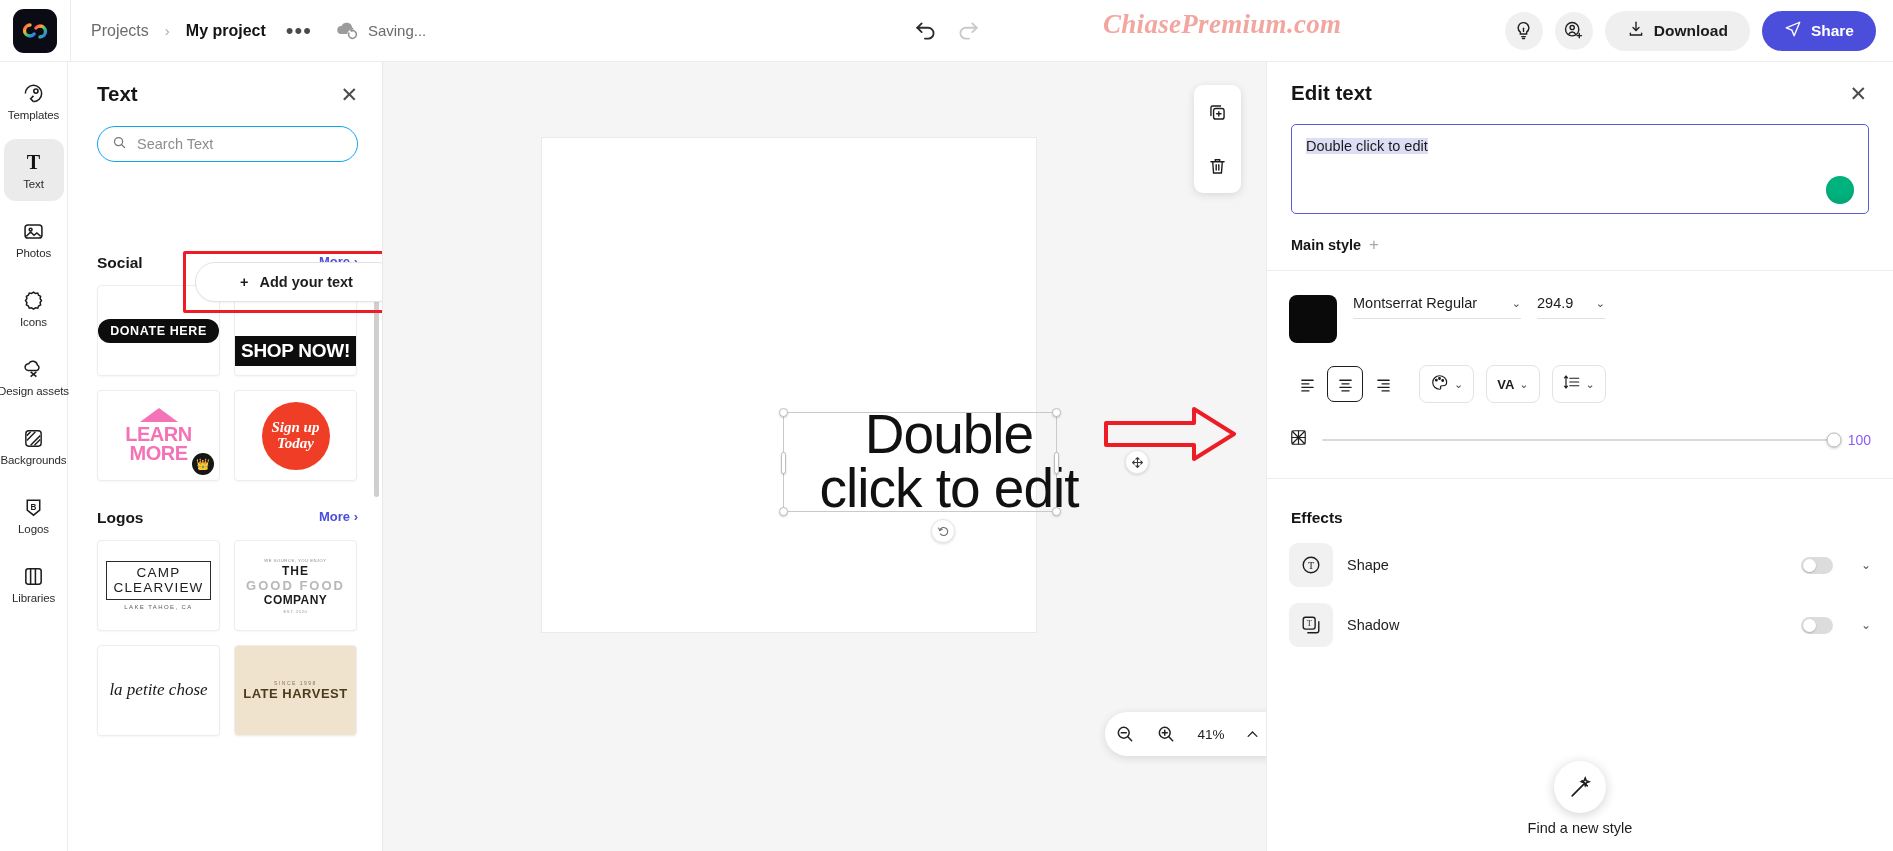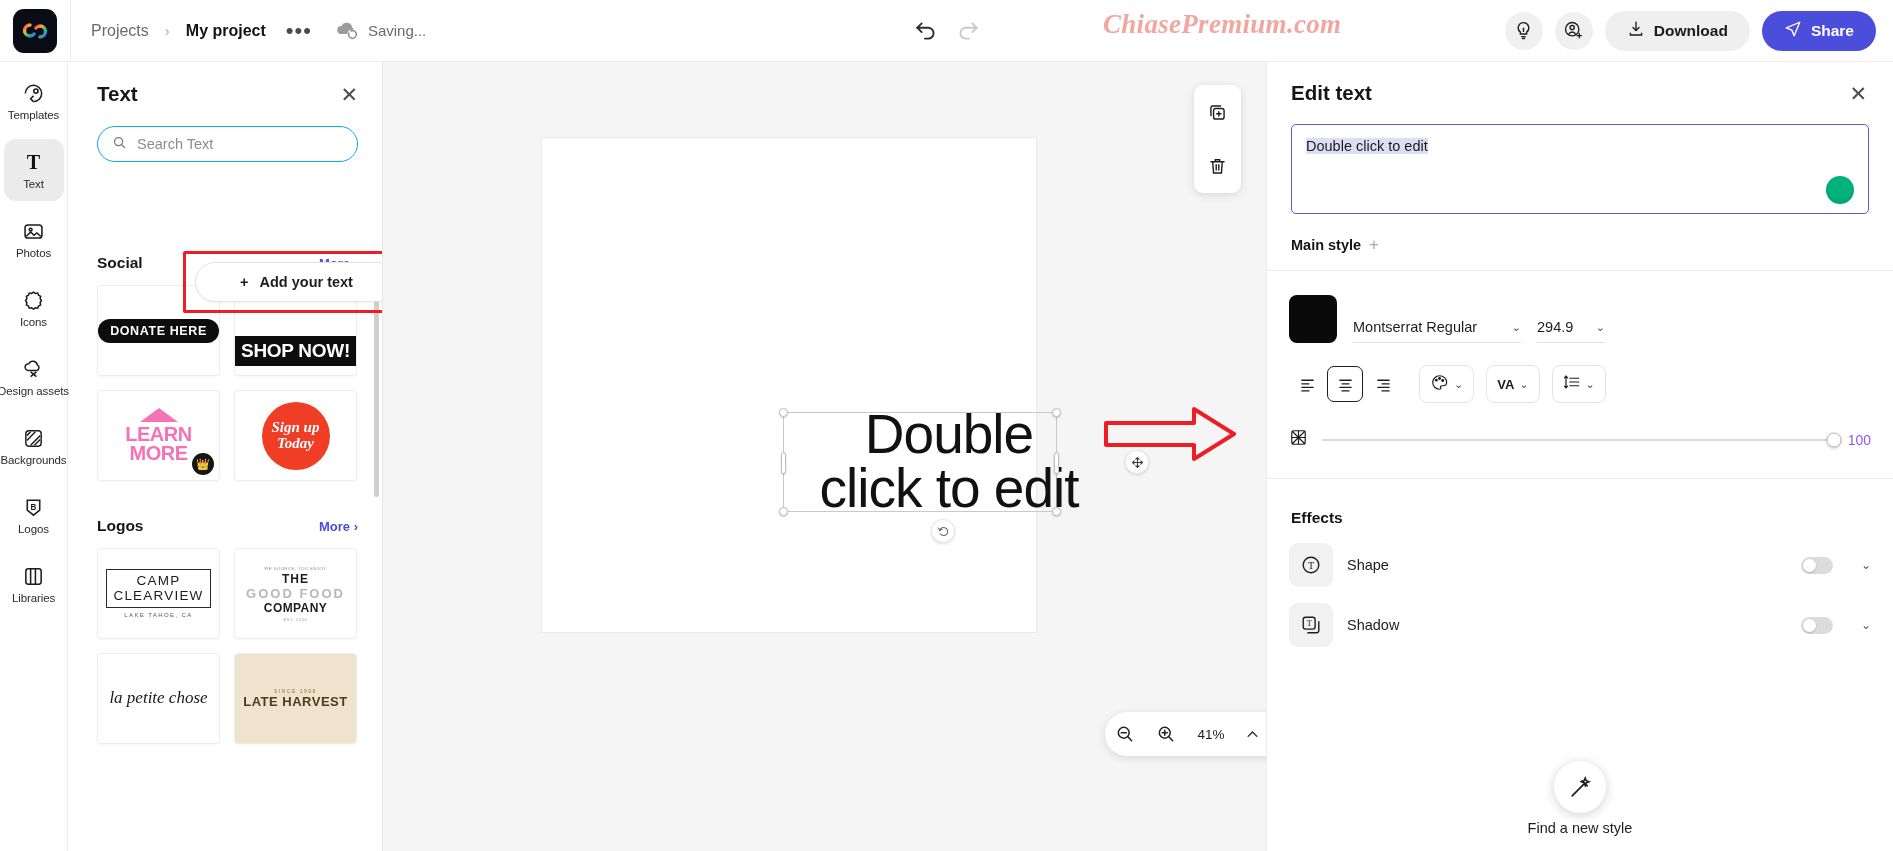--- a/index.html
+++ b/index.html
@@ -107,21 +107,21 @@
   .add-text-btn {
     position: absolute; left: 127px; top: 200px; width: 203px; height: 40px;
     border: 1px solid #e3e3e3; border-radius: 20px; background: #fff;
     display: flex; align-items: center; justify-content: center; gap: 11px;
     font-size: 14.5px; font-weight: 700; color: #1d1d1d; cursor: pointer; z-index: 7;
     box-shadow: 0 1px 2px rgba(0,0,0,.05);
     font-family: "Liberation Sans", sans-serif;
   }
 
   .sec-head {
-    display: flex; align-items: center; padding: 0 24px 0 29px; margin-top: 36px;
+    display: flex; align-items: flex-start; padding: 0 24px 0 29px; margin-top: 28px;
   }
   .sec-title { font-size: 15.5px; font-weight: 700; color: #171717; }
   .sec-more {
     margin-left: auto; font-size: 13px; color: #4b4ddb; font-weight: 700; cursor: pointer;
     white-space: nowrap;
   }
   .grid {
     display: grid; grid-template-columns: 123px 123px; gap: 14px;
     padding: 13px 24px 0 29px;
   }
@@ -273,21 +273,21 @@
     box-shadow: inset 0 -4px 6px rgba(0,0,0,.08);
   }
 
   .mainstyle-row {
     display: flex; align-items: center; gap: 8px; padding: 0 24px; margin-top: 22px;
   }
   .ms-title { font-size: 14.5px; font-weight: 700; color: #161616; }
   .ms-plus { color: #a8a8a8; font-size: 17px; cursor: pointer; line-height: 1; }
   .hr { height: 1px; background: #ededed; margin: 17px 0 0 0; }
 
-  .font-row { display: flex; align-items: flex-end; gap: 16px; padding: 0 22px; margin-top: 24px; }
+  .font-row { display: flex; align-items: flex-start; gap: 16px; padding: 0 22px; margin-top: 24px; }
   .color-swatch { width: 48px; height: 48px; border-radius: 8px; background: #0a0a0a; cursor: pointer; flex: none; }
   .sel-underline {
     border-bottom: 1px solid #e0e0e0; display: flex; align-items: center;
     padding-bottom: 7px; cursor: pointer;
   }
   .sel-font { width: 168px; }
   .sel-size { width: 68px; }
   .sel-txt { font-size: 14.5px; color: #1d1d1d; white-space: nowrap; }
   .sel-caret { margin-left: auto; color: #4a4a4a; font-size: 11px; }
 

